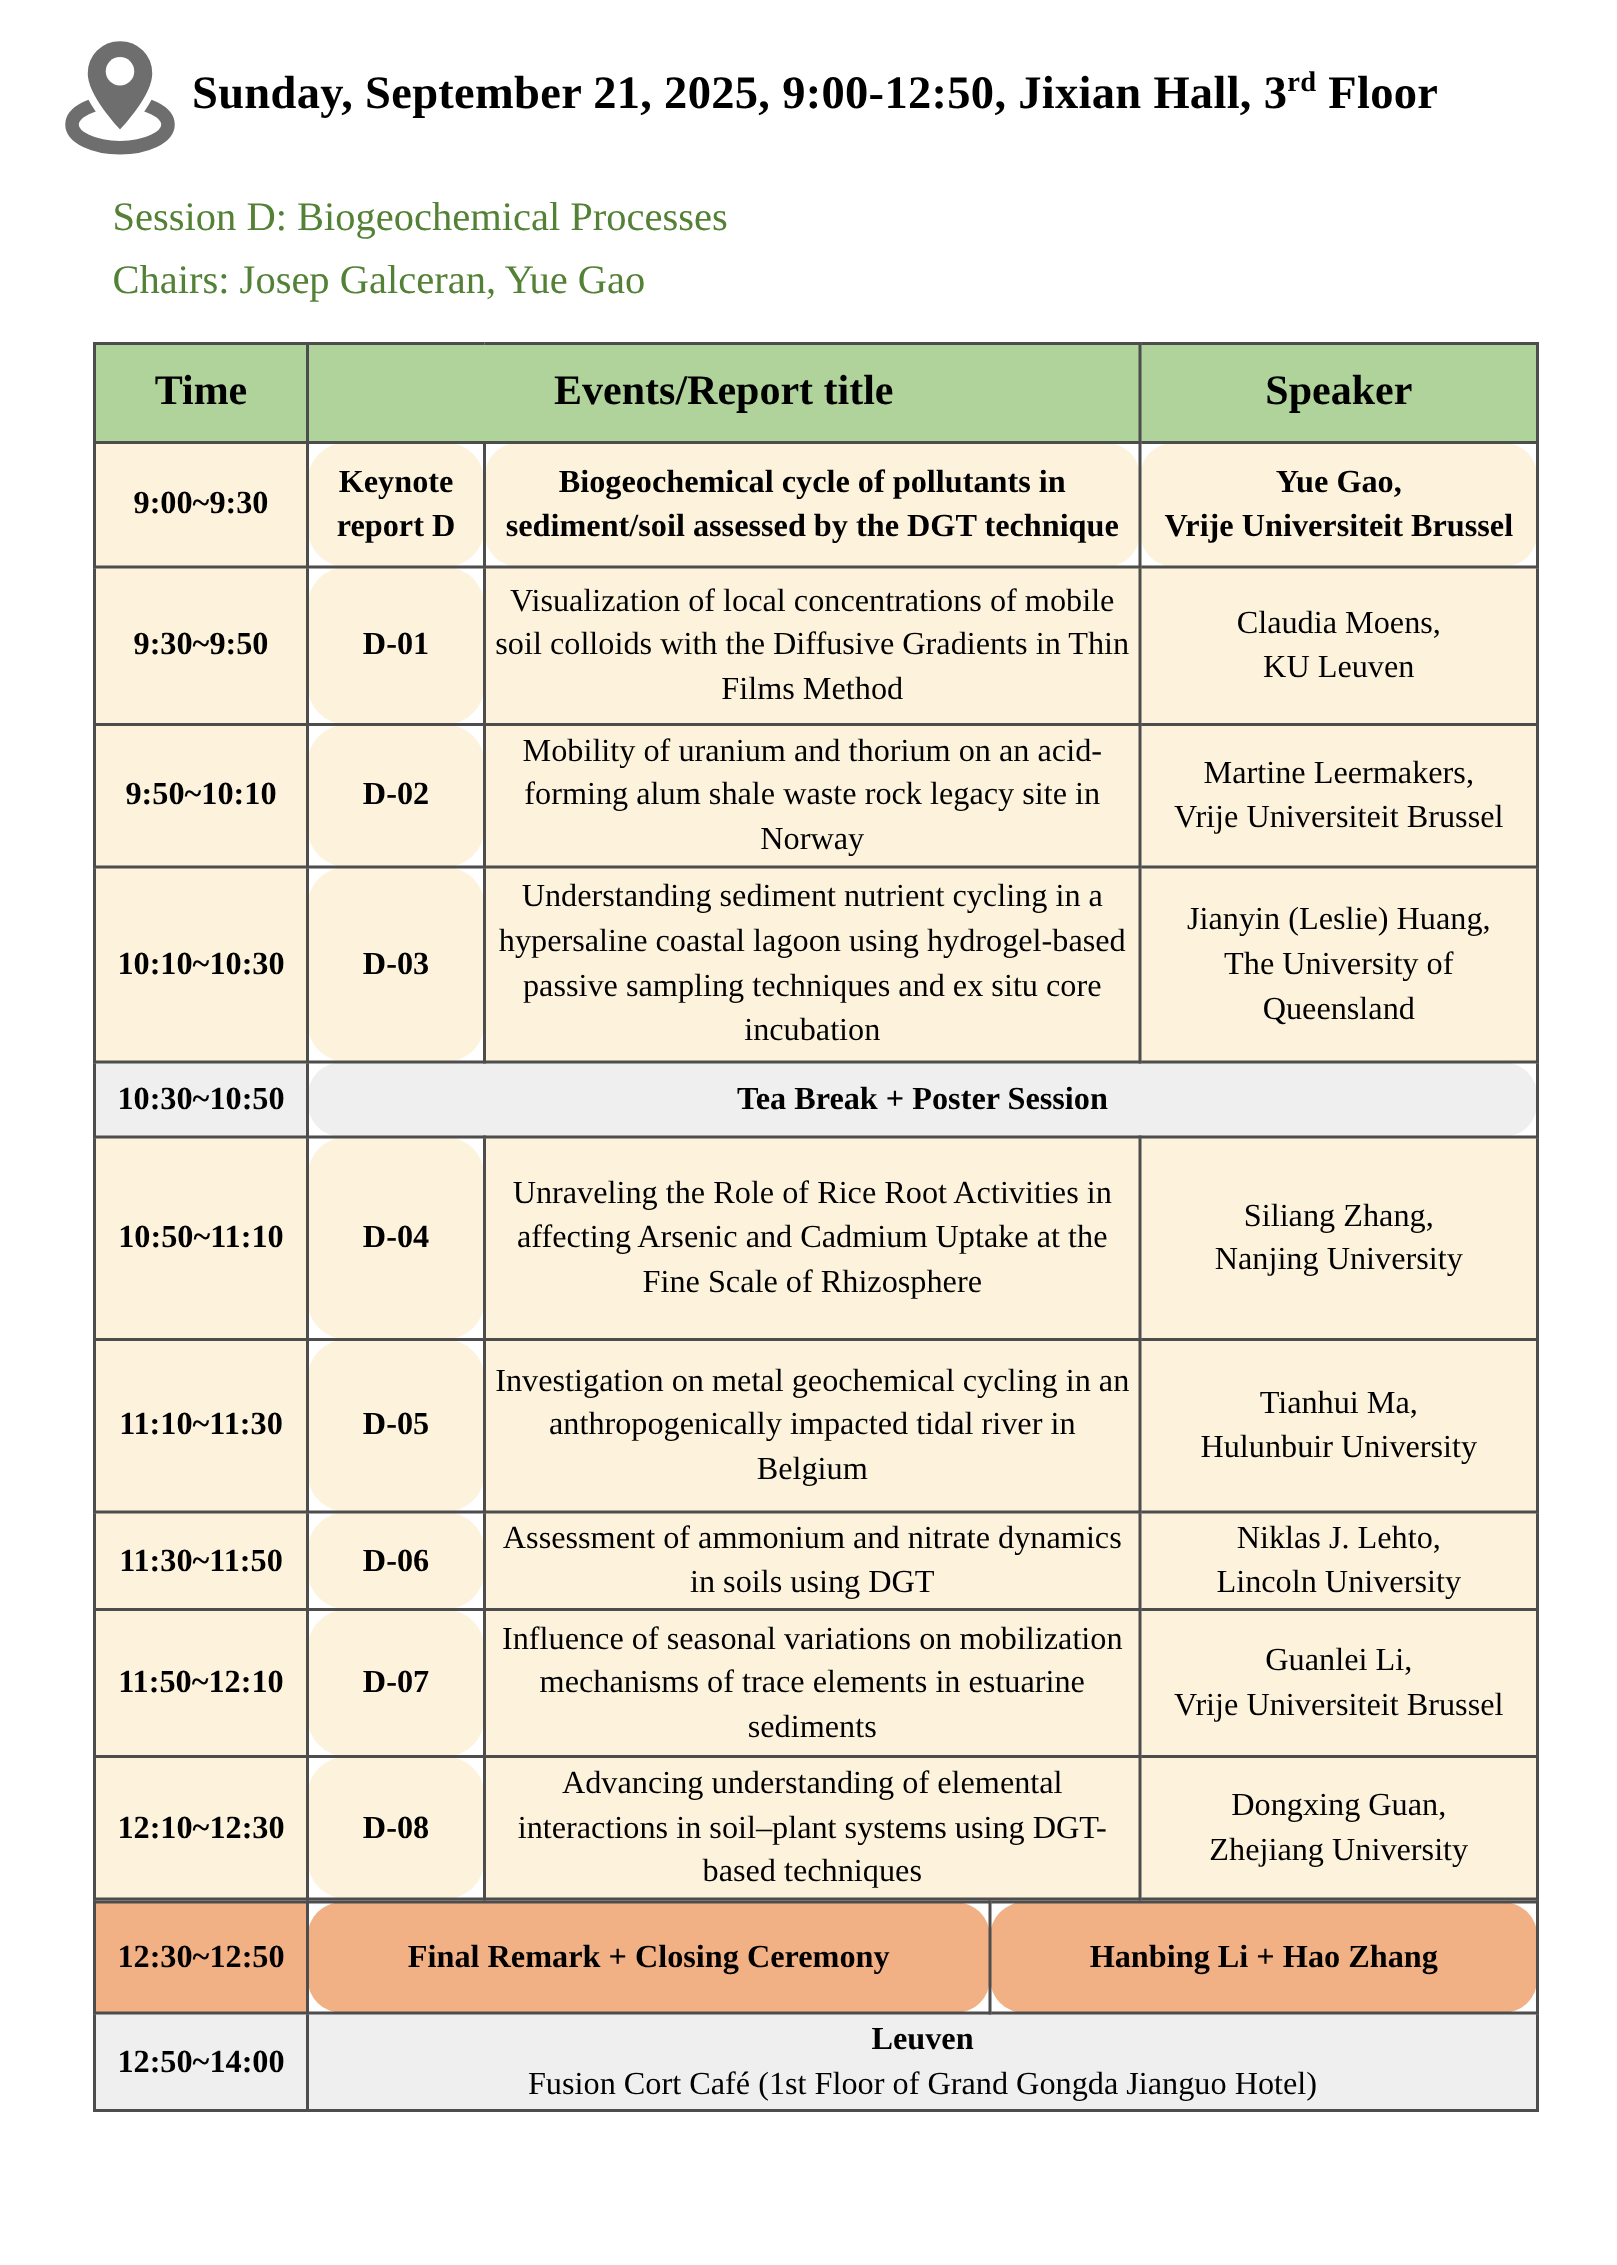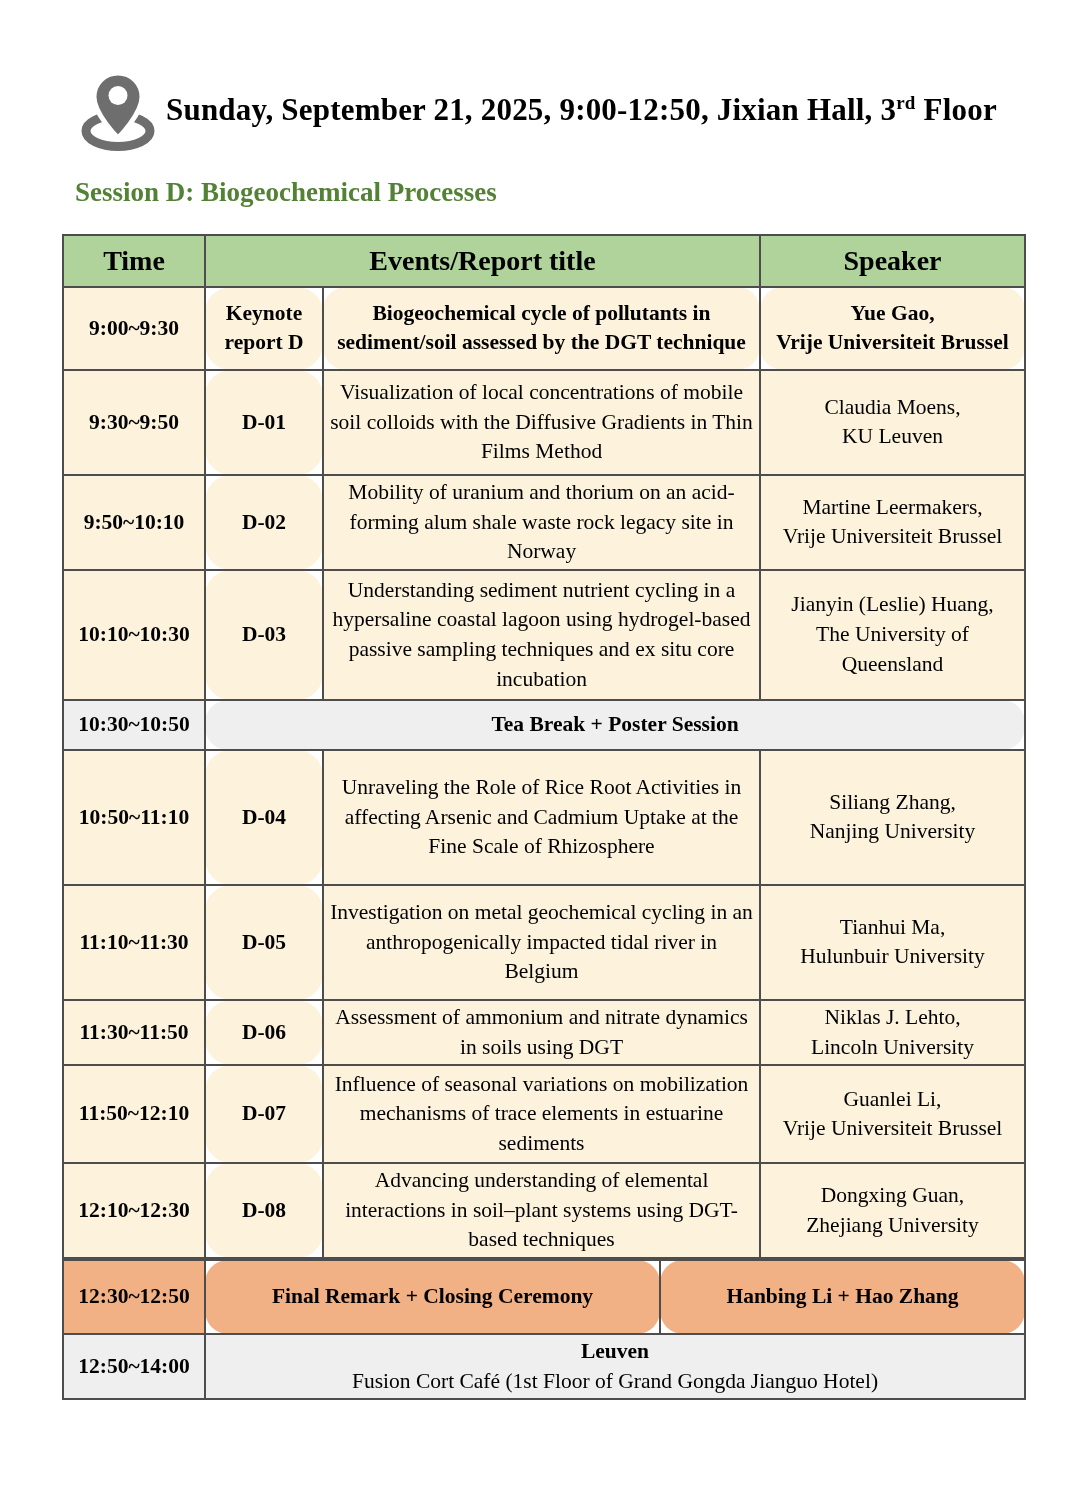--- a/index.html
+++ b/index.html
@@ -15,36 +15,35 @@
   html,body{background:#ffffff;}
   body{
     width:1078px;height:1510px;
     font-family:"Liberation Serif","DejaVu Serif",serif;
     color:#000;
     position:relative;
     overflow:hidden;
   }
   .doc-header{
     display:flex;align-items:center;
-    padding:16px 0 0 72px;
+    padding:16px 0 0 34px;
     height:108px;
-    margin-top:48px;
   }
   .pin-wrap{width:92px;height:94px;flex:0 0 auto;margin-top:4px;}
   .doc-title{
     font-size:31px;font-weight:bold;
     letter-spacing:0.2px;
     margin-left:2px;
     white-space:nowrap;
   }
   .doc-title sup{font-size:19px;vertical-align:super;line-height:0;}
   .session-heading{
     margin:16px 0 0 75px;
     color:var(--heading-green);
-    font-weight:bold;
+    font-weight:normal;
     font-size:27px;
     line-height:1.55;
   }
   table{
     border-collapse:collapse;
     margin-left:62px;
     table-layout:fixed;
   }
   .schedule-table{margin-top:20px;width:962px;}
   .closing-table{width:962px;}
@@ -61,21 +60,21 @@
     background:var(--green-head);
     font-size:28px;
     font-weight:bold;
     padding:4px;
   }
   .cell-time{font-weight:bold;padding:2px 1px;}
   .cell-id{font-weight:bold;border-radius:26px;}
   .bold{font-weight:bold;border-radius:23px;}
   .bg-gray{background:var(--gray-row);}
   .bg-orange{background:var(--orange);}
-  tr.rh-head{height:52px}
+  tr.rh-head{height:66px}
   tr.rh-0{height:83px}
   tr.rh-1{height:105px}
   tr.rh-2{height:95px}
   tr.rh-3{height:130px}
   tr.rh-4{height:50px}
   tr.rh-5{height:135px}
   tr.rh-6{height:115px}
   tr.rh-7{height:61px}
   tr.rh-8{height:98px}
   tr.rh-9{height:95px}
@@ -92,20 +91,21 @@
       <ellipse cx="46" cy="66" rx="32" ry="15.5" fill="none" stroke="#6e6e6e" stroke-width="9"></ellipse>
       <path d="M46 8 C59.5 8 70 18.5 70 32 C70 49 46 73 46 73 C46 73 22 49 22 32 C22 18.5 32.5 8 46 8 Z" fill="#6e6e6e" stroke="#ffffff" stroke-width="5"></path>
       <circle cx="46" cy="30.5" r="9.5" fill="#ffffff"></circle>
     </svg>
   </div>
   <div class="doc-title"><span>Sunday, September 21, 2025, 9:00-12:50, Jixian Hall, 3</span><sup>rd</sup><span> Floor</span></div>
 </div>
 
 <div class="session-heading">
   <div>Session D: Biogeochemical Processes</div>
+  <div>Chairs: Josep Galceran, Yue Gao</div>
 </div>
 
 <table class="schedule-table">
   <colgroup>
       <col style="width:142px">
       <col style="width:118px">
       <col style="width:437px">
       <col style="width:265px">
     </colgroup>
   <tbody>

